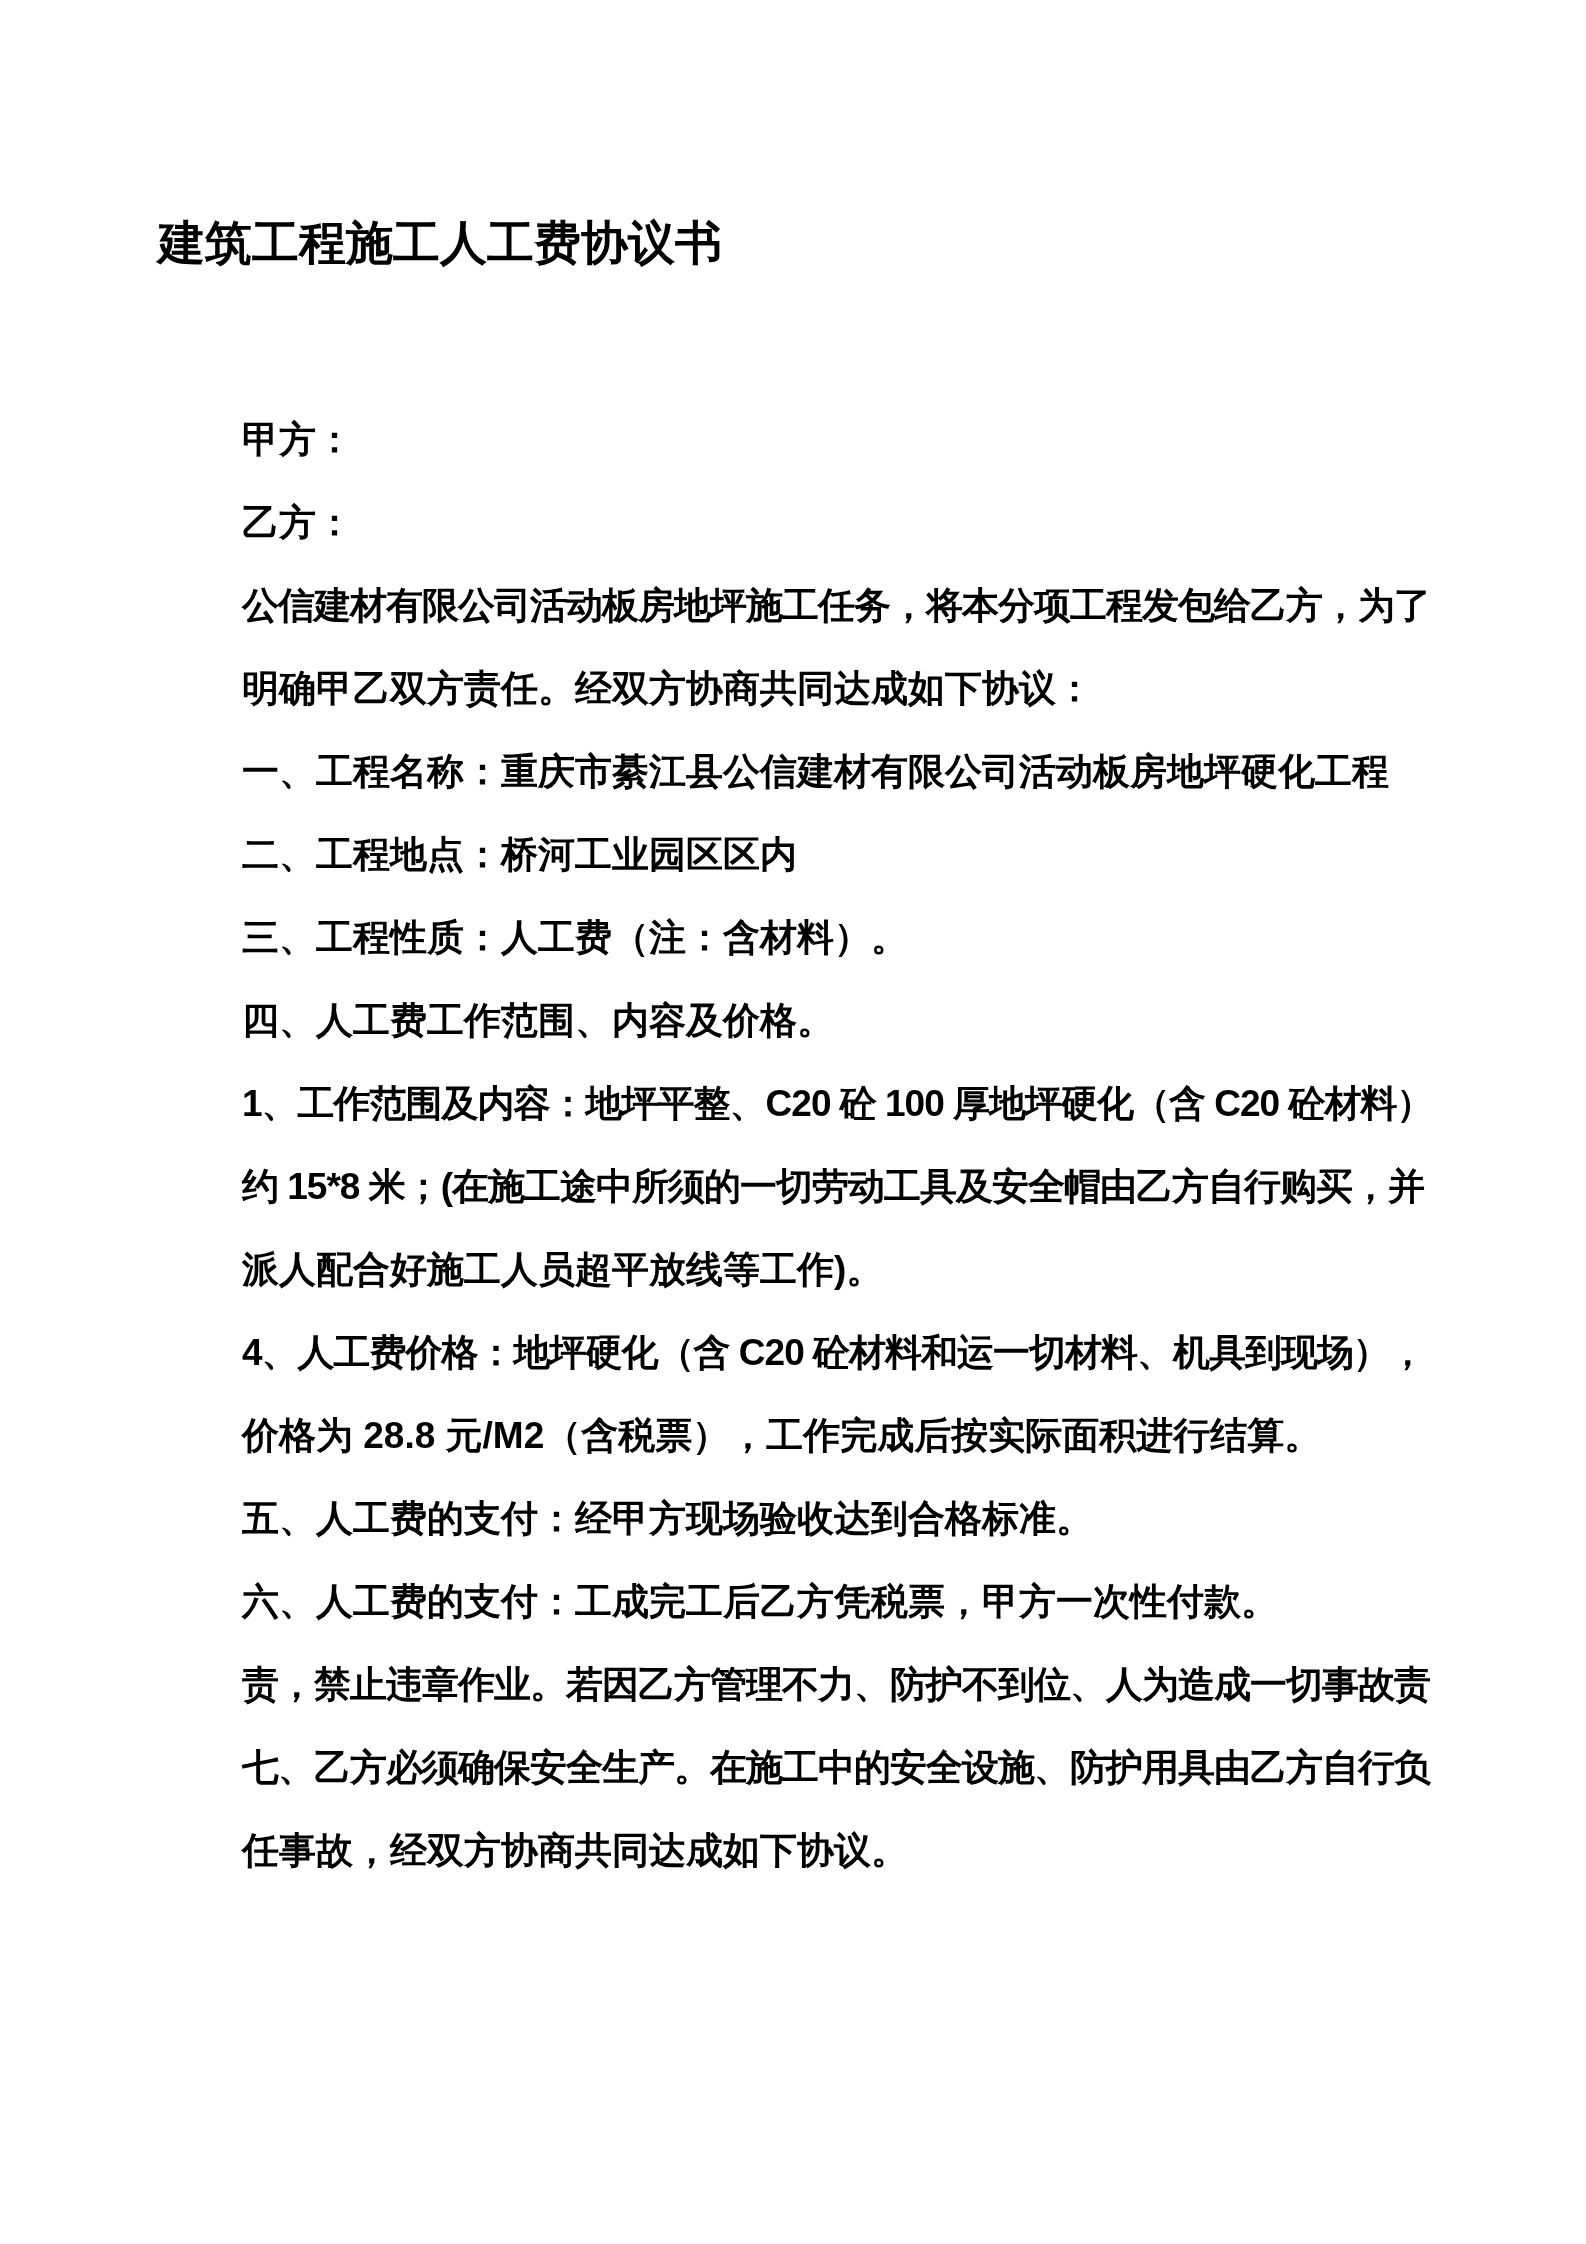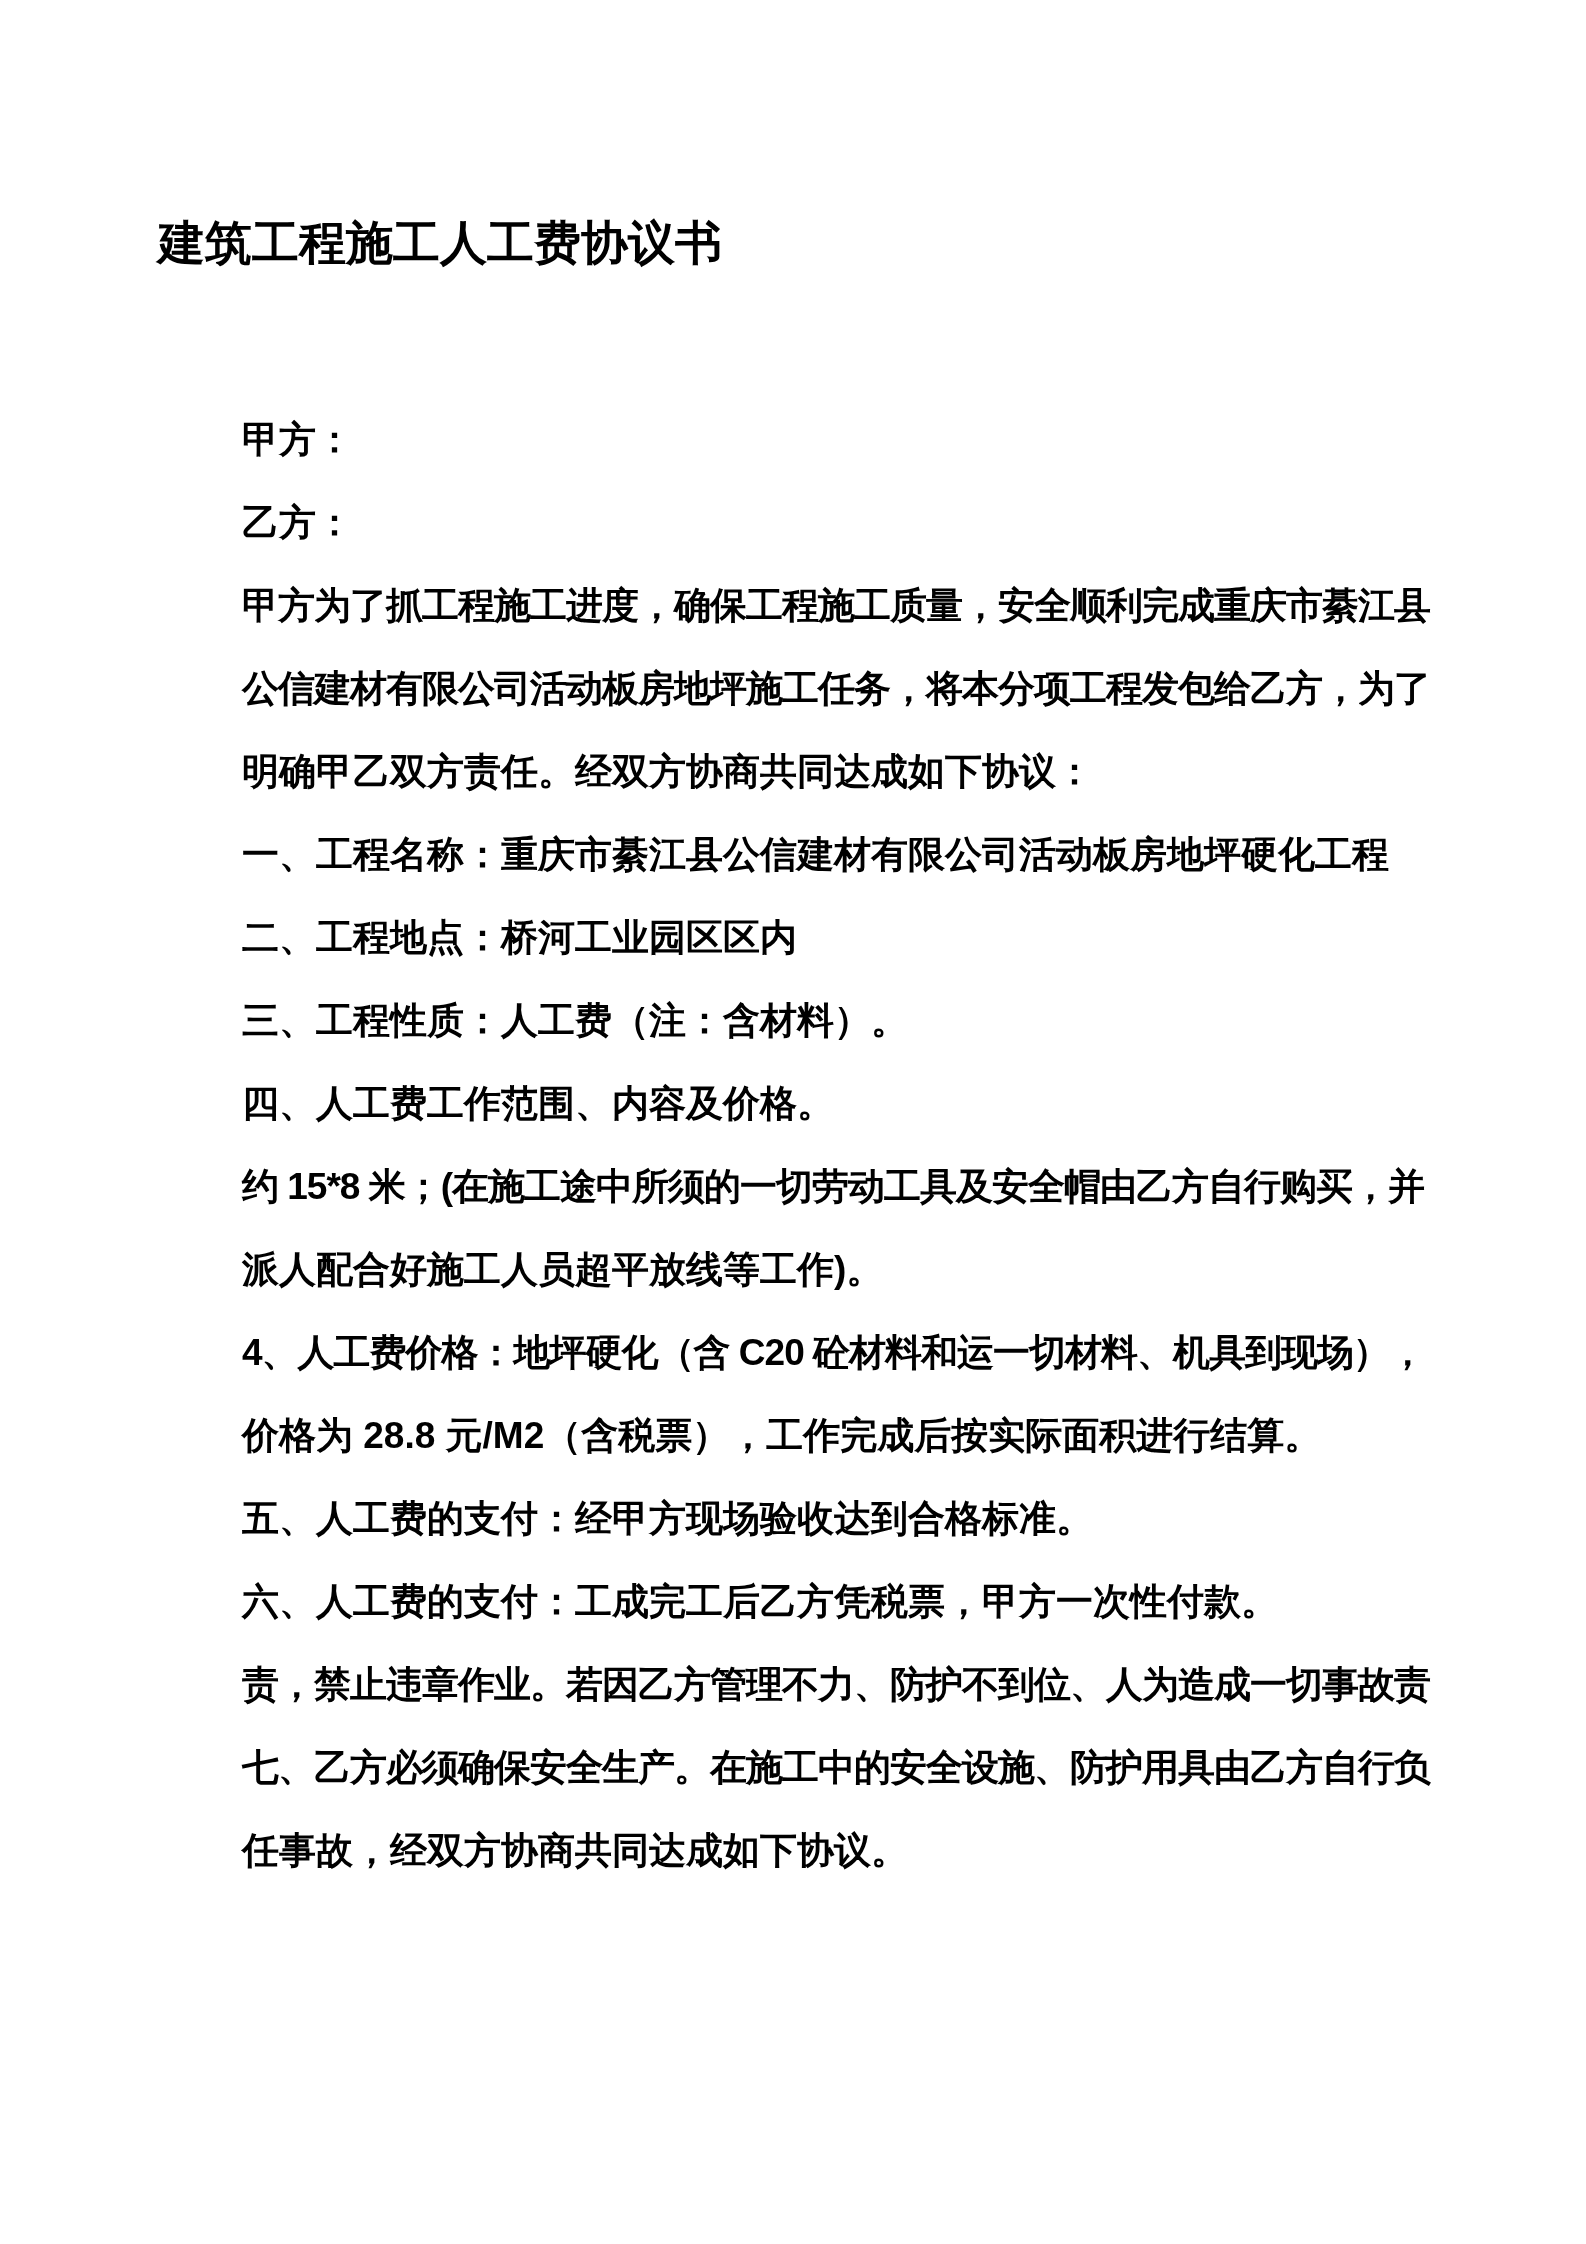--- a/index.html
+++ b/index.html
@@ -43,27 +43,27 @@
 </head>
 <body>
 
 <div class="page">
 
   <h1 class="doc-title">建筑工程施工人工费协议书</h1>
 
   <div class="doc-body">
     <div class="line">甲方：</div>
     <div class="line">乙方：</div>
-    <div class="line tight">甲方为了抓工程施工进度，确保工程施工质量，安全顺利完成重庆市綦江县</div>
     <div class="line tight">公信建材有限公司活动板房地坪施工任务，将本分项工程发包给乙方，为了</div>
     <div class="line">明确甲乙双方责任。经双方协商共同达成如下协议：</div>
     <div class="line">一、工程名称：重庆市綦江县公信建材有限公司活动板房地坪硬化工程</div>
     <div class="line">二、工程地点：桥河工业园区区内</div>
     <div class="line">三、工程性质：人工费（注：含材料）。</div>
     <div class="line">四、人工费工作范围、内容及价格。</div>
+    <div class="line tight">1、工作范围及内容：地坪平整、C20 砼 100 厚地坪硬化（含 C20 砼材料）</div>
     <div class="line tight">约 15*8 米；(在施工途中所须的一切劳动工具及安全帽由乙方自行购买，并</div>
     <div class="line">派人配合好施工人员超平放线等工作)。</div>
     <div class="line tight">4、人工费价格：地坪硬化（含 C20 砼材料和运一切材料、机具到现场），</div>
     <div class="line">价格为 28.8 元/M2（含税票），工作完成后按实际面积进行结算。</div>
     <div class="line">五、人工费的支付：经甲方现场验收达到合格标准。</div>
     <div class="line">六、人工费的支付：工成完工后乙方凭税票，甲方一次性付款。</div>
     <div class="line tight">责，禁止违章作业。若因乙方管理不力、防护不到位、人为造成一切事故责</div>
     <div class="line tight">七、乙方必须确保安全生产。在施工中的安全设施、防护用具由乙方自行负</div>
     <div class="line">任事故，经双方协商共同达成如下协议。</div>
   </div>

